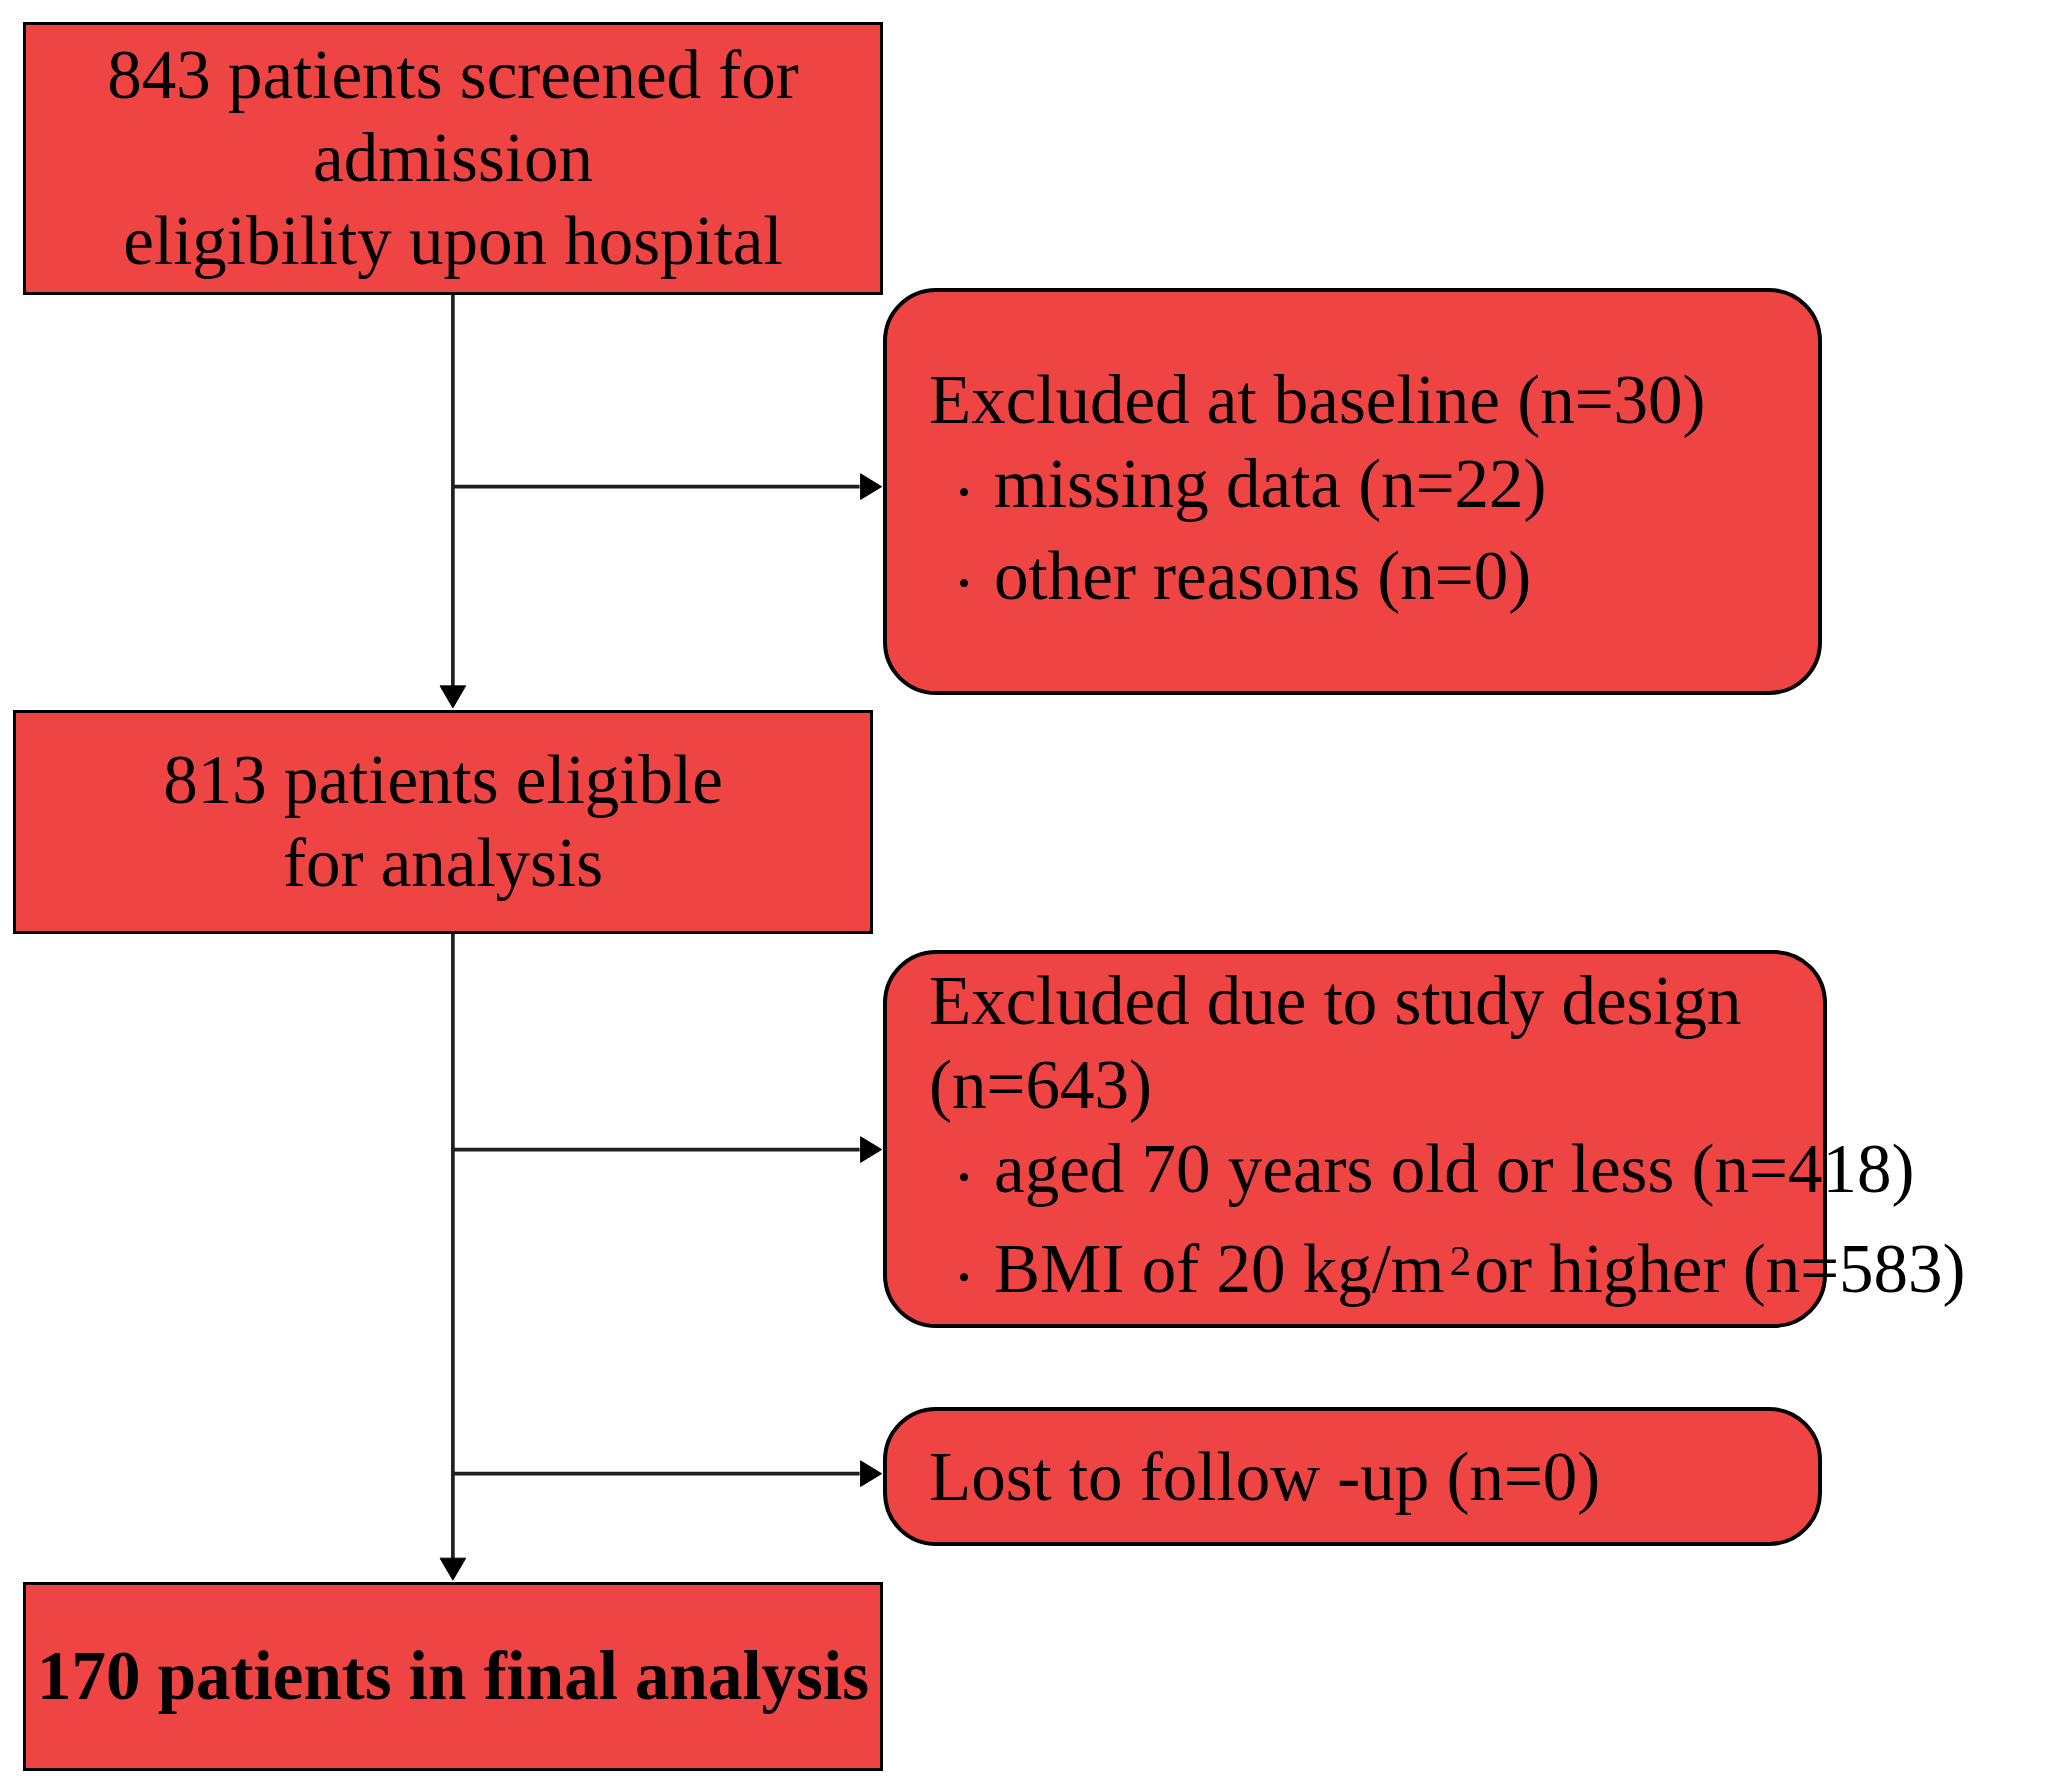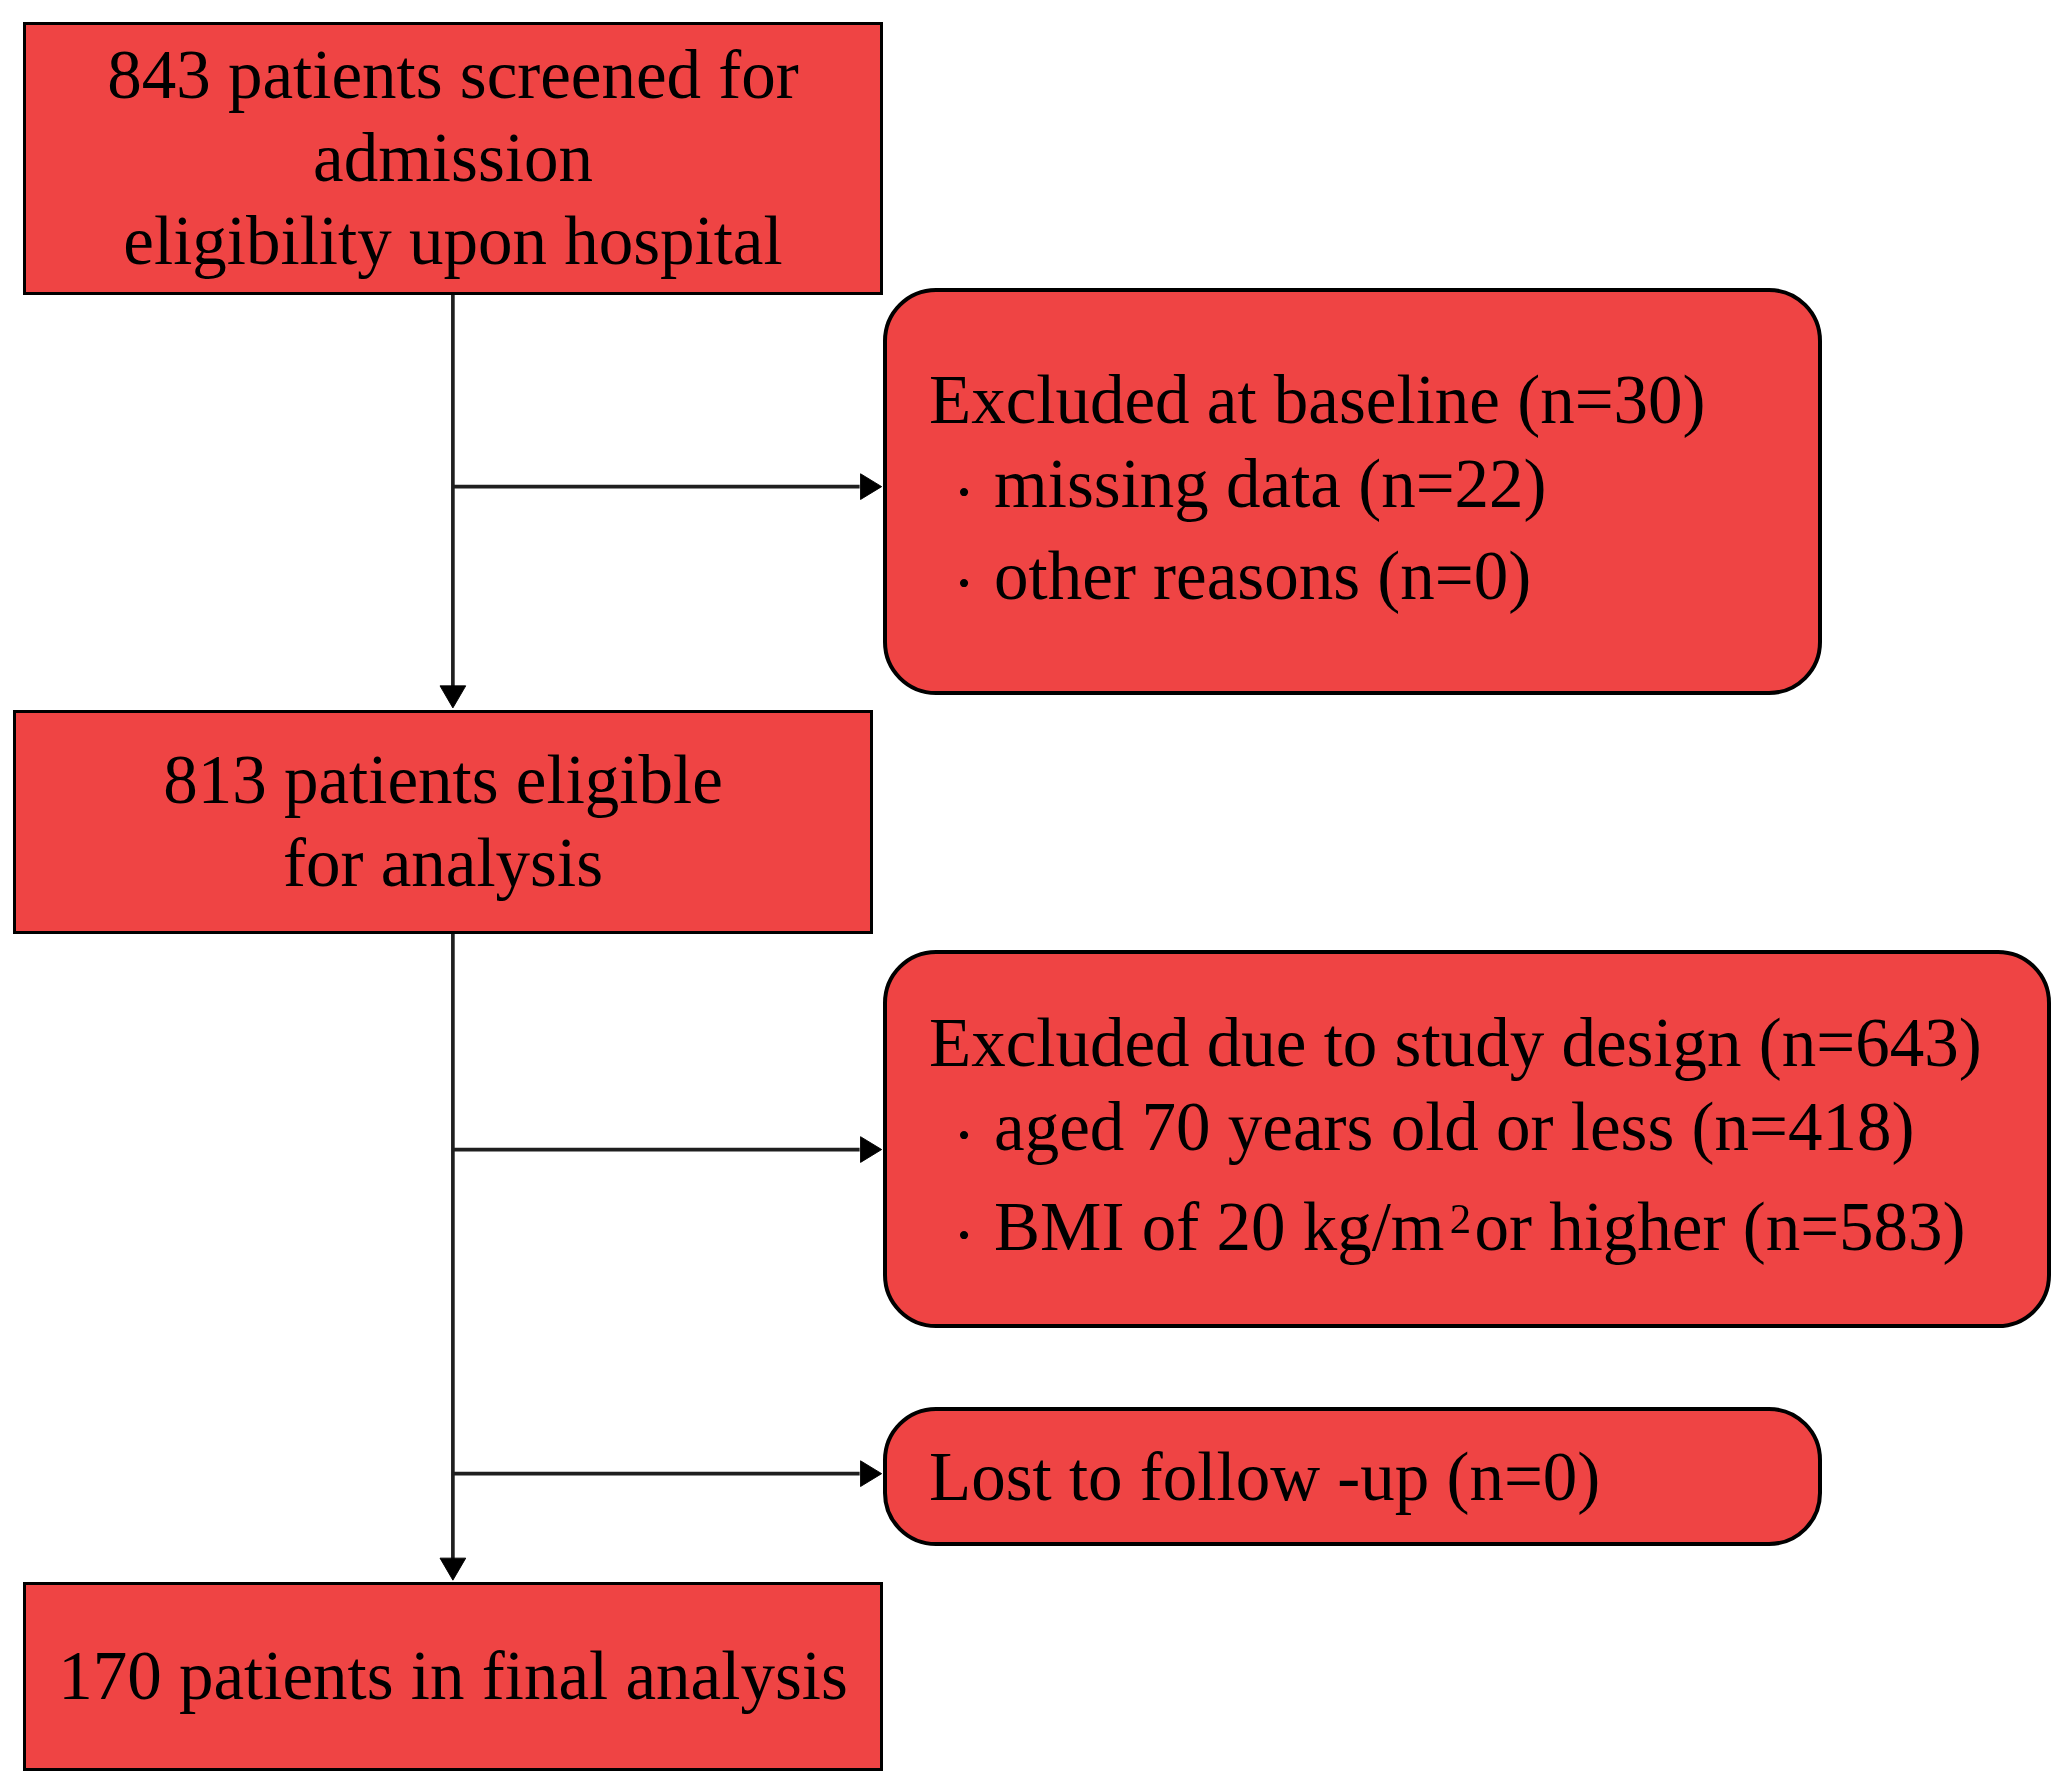--- a/index.html
+++ b/index.html
@@ -52,23 +52,23 @@
     display: flex;
     flex-direction: column;
     justify-content: center;
     padding-left: 42px;
     padding-right: 35px;
     line-height: 84px;
     text-align: left;
   }
   #box-screened  { left: 23px;  top: 22px;   width: 860px;  height: 273px; }
   #box-eligible  { left: 13px;  top: 710px;  width: 860px;  height: 224px; }
-  #box-final     { left: 23px;  top: 1582px; width: 860px;  height: 189px; }
+  #box-final     { left: 23px;  top: 1582px; width: 860px;  height: 189px; font-weight: bold; }
   #box-excluded-baseline { left: 883px; top: 288px;  width: 939px; height: 407px; }
-  #box-excluded-design   { left: 883px; top: 950px; width: 1168px; height: 378px; }
+  #box-excluded-design   { left: 883px; top: 950px; width: 944px; height: 378px; }
   #box-lost              { left: 883px; top: 1407px; width: 939px; height: 139px; }
   .bullet {
     padding-left: 29px;
     white-space: nowrap;
   }
   .dot {
     font-size: 0.5em;
     vertical-align: 0.11em;
     margin-right: 24px;
   }

